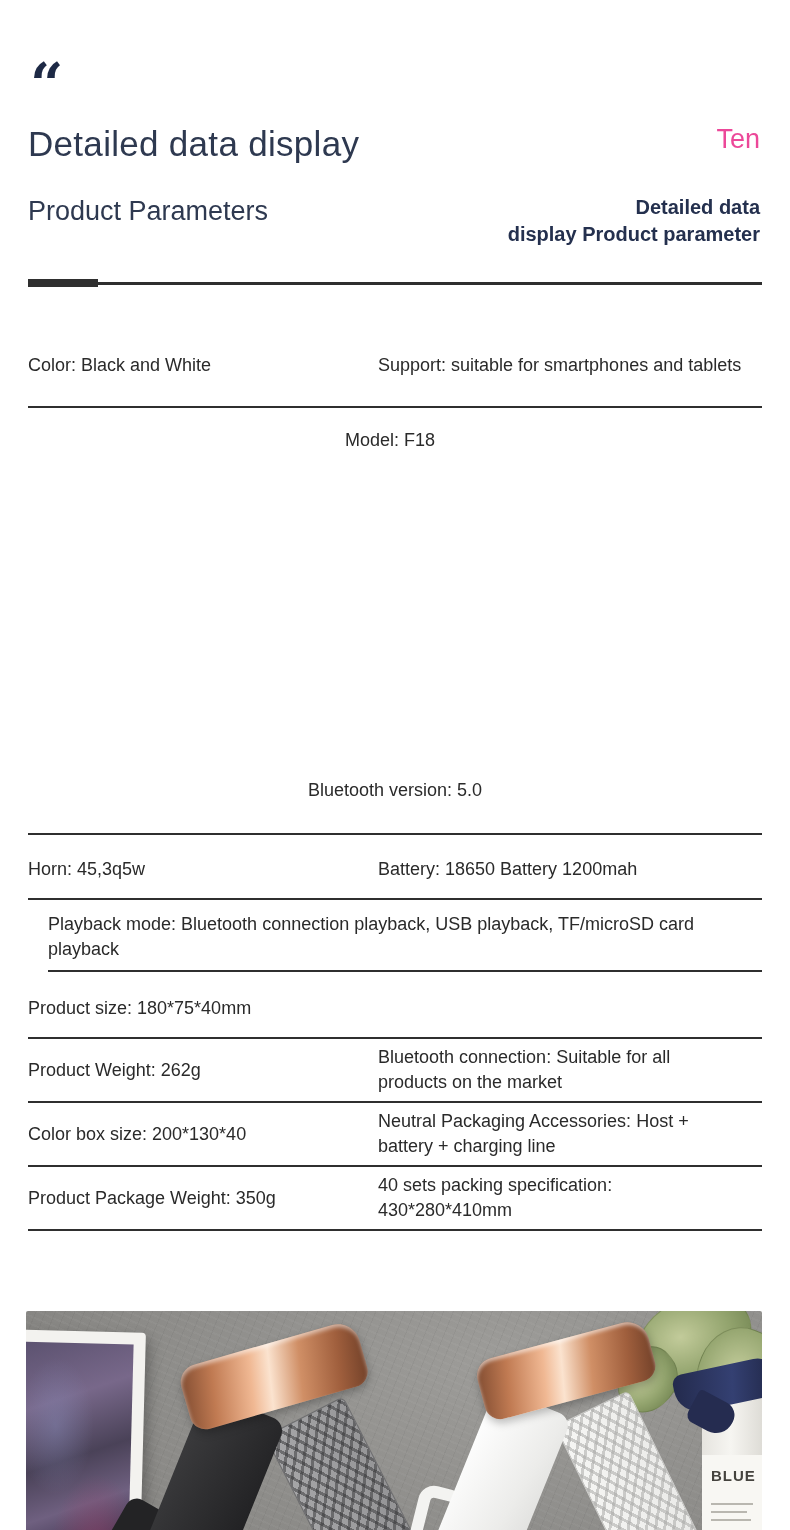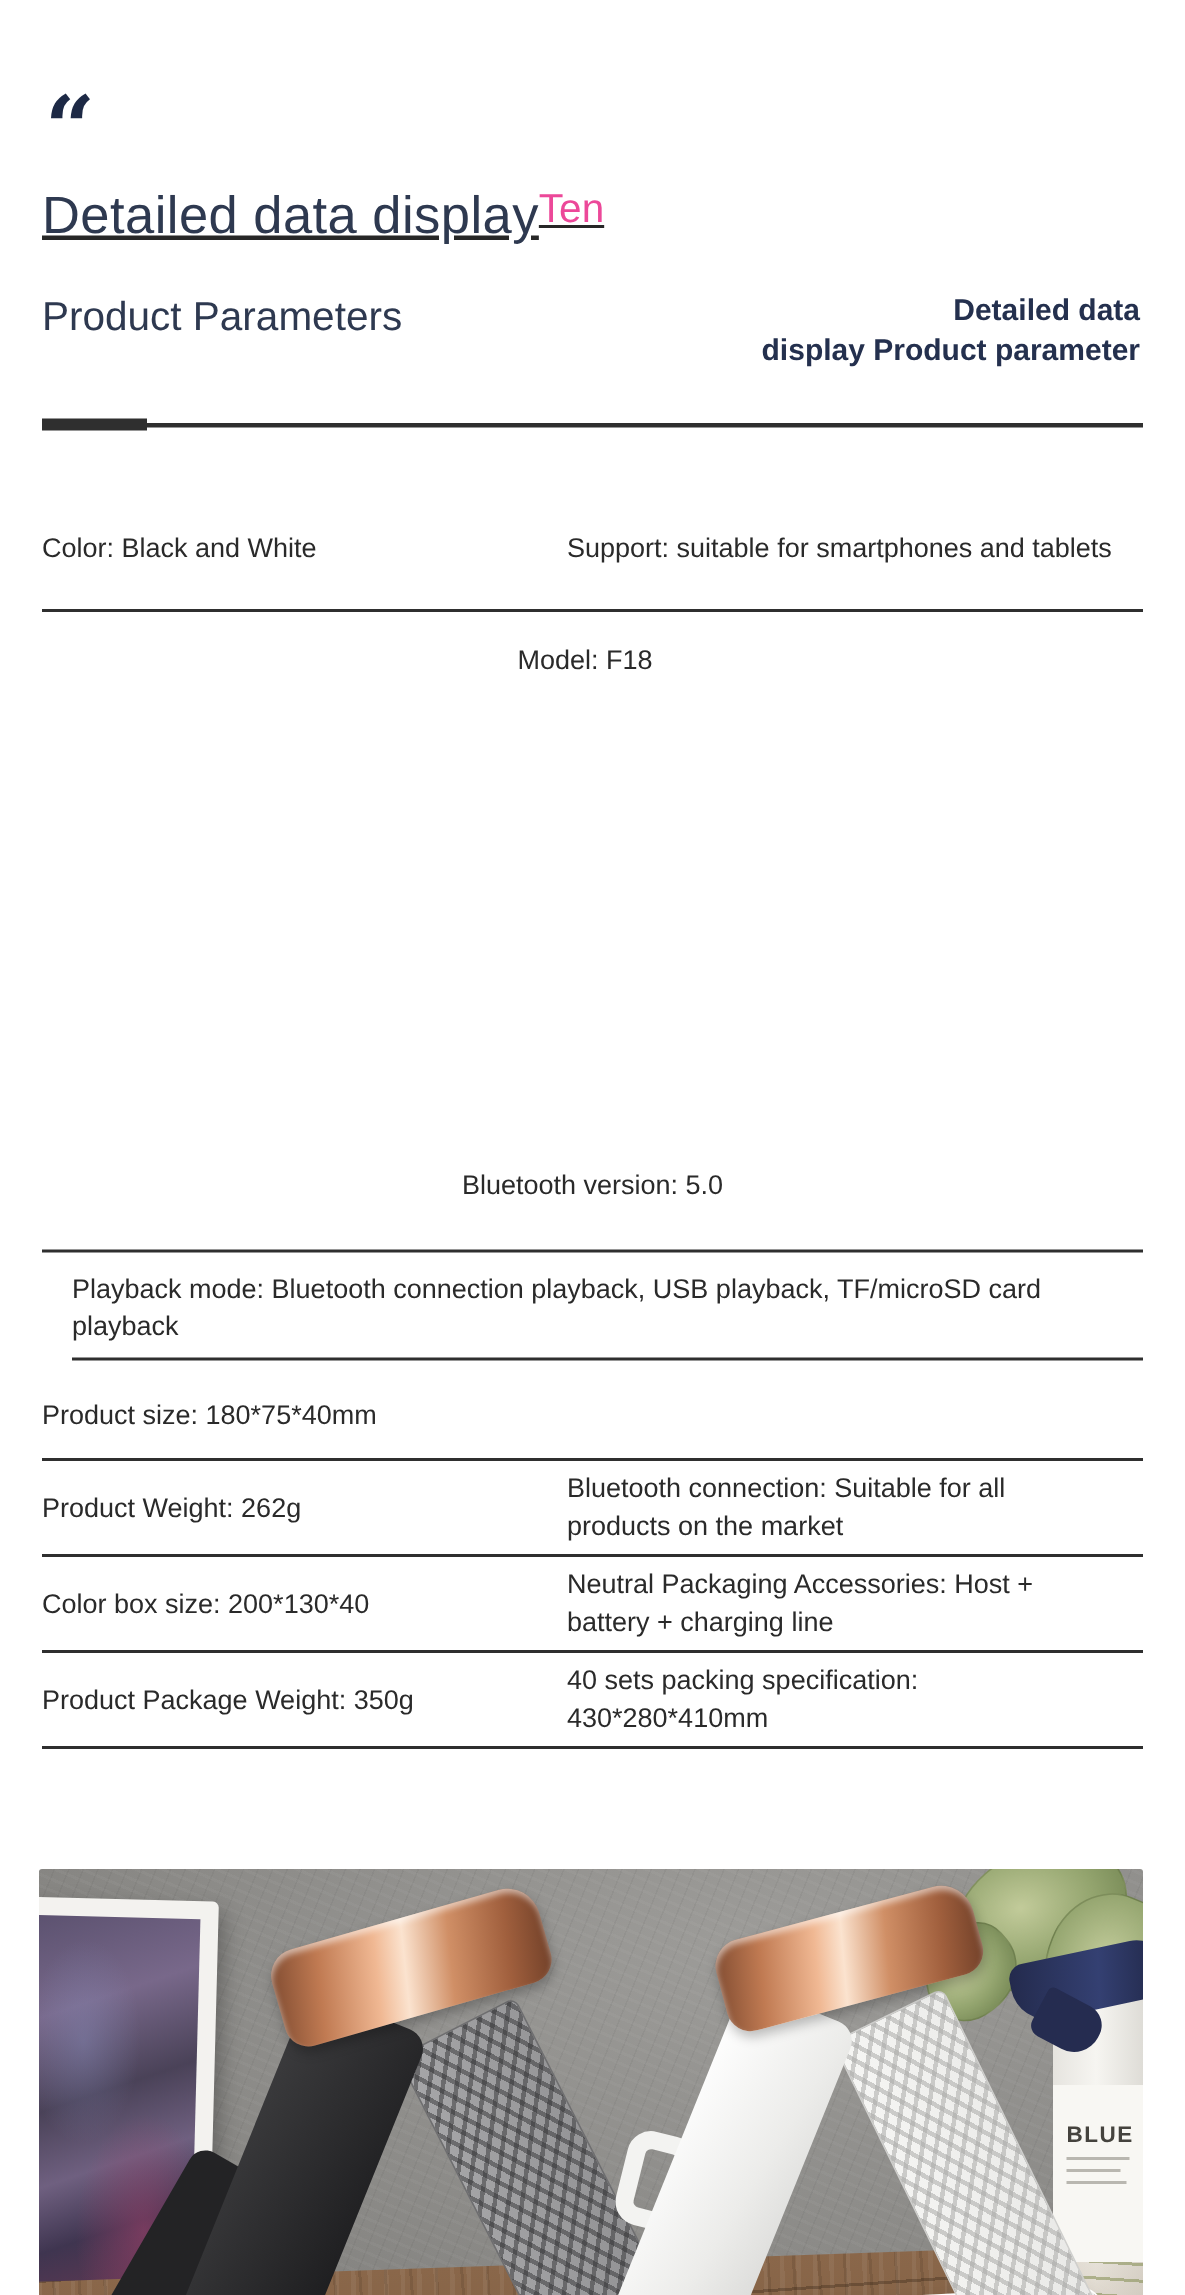--- a/index.html
+++ b/index.html
@@ -8,22 +8,22 @@
     position:relative; width:790px; height:1530px; background:#fff;
     font-family:"Liberation Sans", sans-serif; color:#272727; overflow:hidden;
   }
 
   
   .quote {
     margin:50px 0 0 30px; height:46px;
     font-family:"DejaVu Serif", serif; font-weight:bold;
     font-size:58px; line-height:70px; color:#1d2945;
   }
-  .title-row { display:flex; justify-content:flex-start; align-items:flex-start;
-    margin:24px 30px 0 28px;text-decoration:underline; }
+  .title-row { display:flex; justify-content:space-between; align-items:flex-start;
+    margin:24px 30px 0 28px; }
   .page-title { font-size:35px; font-weight:400; color:#2e3950; letter-spacing:.3px; line-height:48px; }
   .corner-label { font-size:27px; font-weight:400; color:#ec4899; line-height:34px; margin-top:2px; }
   .sub-row { display:flex; justify-content:space-between; align-items:flex-start;
     margin:26px 30px 0 28px; }
   .section-subtitle { font-size:27px; font-weight:400; color:#2e3950; line-height:34px; }
   .side-note { font-size:20px; font-weight:bold; color:#24304e; text-align:right;
     line-height:27px; white-space:pre-line; }
 
   .accent-divider { position:relative; margin:34px 28px 0 28px; height:3px; background:#2f2f2f; }
   .accent-divider .accent { position:absolute; left:0; top:-3px; width:70px; height:8px; background:#2f2f2f; }
@@ -86,21 +86,21 @@
   .leaf.l2 { left:668px; top:18px; width:96px; height:110px; border-radius:45% 55% 35% 65%; transform:rotate(22deg); }
   .leaf.l3 { left:588px; top:40px; width:66px; height:58px; border-radius:60% 40% 55% 45%; transform:rotate(-40deg); }
   .ribbon { left:648px; top:54px; width:106px; height:40px; transform:rotate(-12deg);
     background:linear-gradient(100deg,#232a4c,#344072 55%,#1d2340); border-radius:10px 22px 14px 24px; }
   .ribbon-tail { left:664px; top:86px; width:44px; height:34px; transform:rotate(28deg);
     background:#252c50; border-radius:4px 14px 18px 8px; }
   .bottle { left:676px; top:56px; width:64px; height:348px;
     background:linear-gradient(90deg,#e6e4df, #f6f5f1 45%, #dbd9d3);
     border-radius:20px 20px 6px 6px / 30px 30px 6px 6px; overflow:hidden; }
   .bottle-label { left:0; top:88px; width:64px; height:118px; background:#f8f7f3; }
-  .bottle-label-text { left:9px; top:25px; font-size:15px; font-weight:bold; color:#45433e; letter-spacing:1px;
+  .bottle-label-text { left:9px; top:12px; font-size:15px; font-weight:bold; color:#45433e; letter-spacing:1px;
     font-family:"Liberation Sans", sans-serif; position:absolute; }
   .tiny-line { left:9px; width:42px; height:2px; background:#b9b7b0; }
   .t1 { top:48px; } .t2 { top:56px; width:36px; } .t3 { top:64px; width:40px; }
   .bottle-glass { left:0; top:206px; width:64px; height:142px;
     background:
       repeating-linear-gradient(4deg, rgba(130,140,80,.55) 0 2px, rgba(0,0,0,0) 2px 11px),
       linear-gradient(180deg, rgba(210,200,185,.45), rgba(150,128,102,.6));
   }
 
   
@@ -175,20 +175,24 @@
 
   <div class="spec-table">
     <div class="row r1">
       <div class="cell left">Color: Black and White</div>
       <div class="cell right">Support: suitable for smartphones and tablets</div>
     </div>
     <div class="row r2">
       <div class="cell left">Model: F18</div>
       <div class="cell right">Bluetooth version: 5.0</div>
     </div>
+    <div class="row r3">
+      <div class="cell left">Horn: 45,3q5w</div>
+      <div class="cell right">Battery: 18650 Battery 1200mah</div>
+    </div>
     <div class="row r4">
       <div class="cell full">Playback mode: Bluetooth connection playback, USB playback, TF/microSD card
 playback</div>
     </div>
     <div class="row r5">
       <div class="cell full">Product size: 180*75*40mm</div>
     </div>
     <div class="row r6">
       <div class="cell left">Product Weight: 262g</div>
       <div class="cell right two">Bluetooth connection: Suitable for all

